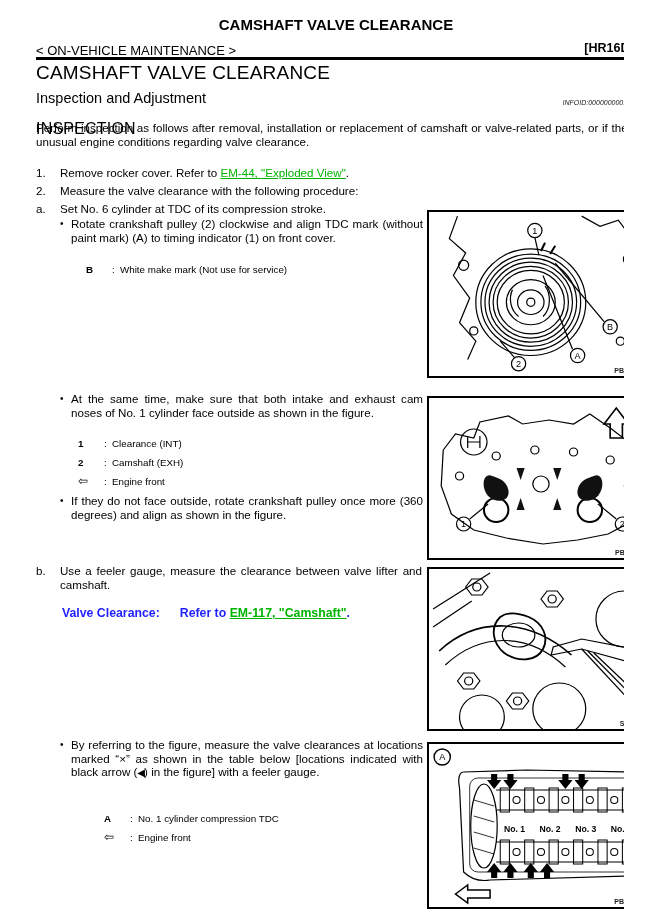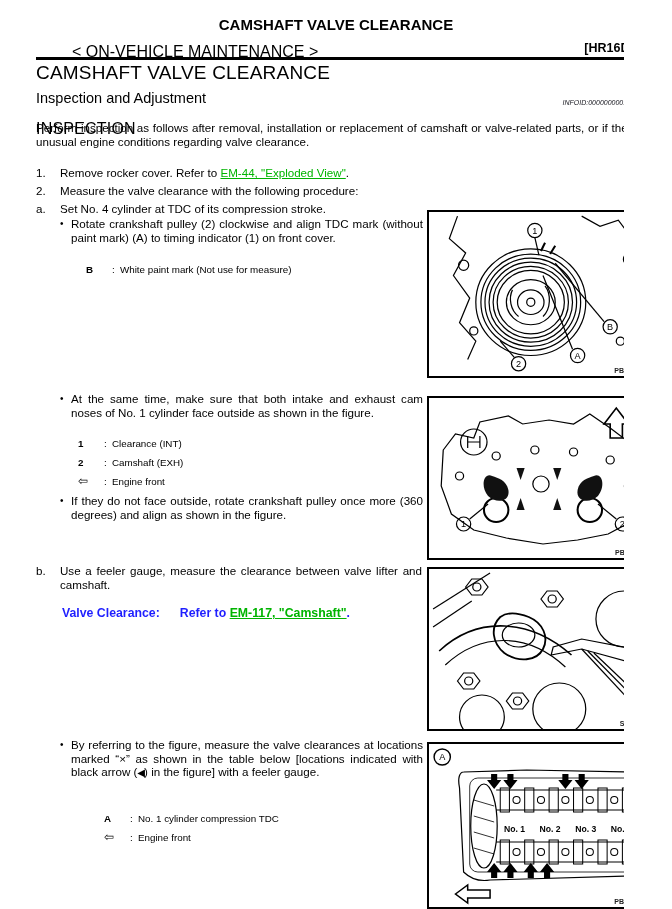--- a/index.html
+++ b/index.html
@@ -1,21 +1,21 @@
 <!DOCTYPE html>
 <html><head>
 <meta charset="utf-8">
 <style>
   html,body{margin:0;padding:0;background:#fff;}
   .page{position:relative;width:624px;height:909px;background:#fff;overflow:hidden;
         font-family:"Liberation Sans",sans-serif;color:#000;}
   .abs{position:absolute;}
 
   .page-title{top:16px;left:0;width:672px;text-align:center;font-size:15px;font-weight:bold;}
-  .sec-left{top:43px;left:36px;font-size:16px;margin-left:36px;}
+  .sec-left{top:43px;left:36px;font-size:13px;}
   .sec-right{top:41px;left:28px;width:614px;text-align:right;font-size:12.5px;font-weight:bold;}
   .rule{top:57px;left:36px;width:614px;height:3px;background:#000;}
   .h1{top:62px;left:36px;font-size:19px;letter-spacing:0.2px;}
   .h2{top:90px;left:36px;font-size:14.5px;}
   .infoid{top:99px;left:350px;width:300px;text-align:right;font-size:7px;font-style:italic;color:#15151d;}
 
   .body-txt{font-size:11.6px;line-height:13.6px;}
   .insp-title{top:122px;left:36px;font-size:16px;letter-spacing:0.2px;}
   .intro{top:121px;left:36px;width:614px;text-align:justify;}
 
@@ -81,32 +81,32 @@
     <span class="stext"><span>Remove rocker cover. Refer to </span><span class="link">EM-44, "Exploded View"</span><span>.</span></span>
   </div>
 
   <div class="abs step s2 body-txt">
     <span class="num">2.</span>
     <span class="stext">Measure the valve clearance with the following procedure:</span>
   </div>
 
   <div class="abs step sa body-txt">
     <span class="num">a.</span>
-    <span class="stext">Set No. 4 cylinder at TDC of its compression stroke.</span>
+    <span class="stext">Set No. 6 cylinder at TDC of its compression stroke.</span>
   </div>
 
   <div class="abs bullet b-rotate body-txt">
     <span class="dot">•</span>
     <span class="btext">Rotate crankshaft pulley (2) clockwise and align TDC mark (without paint mark) (A) to timing indicator (1) on front cover.</span>
   </div>
 
   <div class="abs legend lg-b">
     <span class="lkey">B</span>
     <span class="lcolon">:</span>
-    <span>White paint mark (Not use for measure)</span>
+    <span>White make mark (Not use for service)</span>
   </div>
 
   <div class="abs bullet b-noses body-txt">
     <span class="dot">•</span>
     <span class="btext">At the same time, make sure that both intake and exhaust cam noses of No. 1 cylinder face outside as shown in the figure.</span>
   </div>
 
   <div class="abs legend lg-cam1">
     <span class="lkey">1</span>
     <span class="lcolon">:</span>

